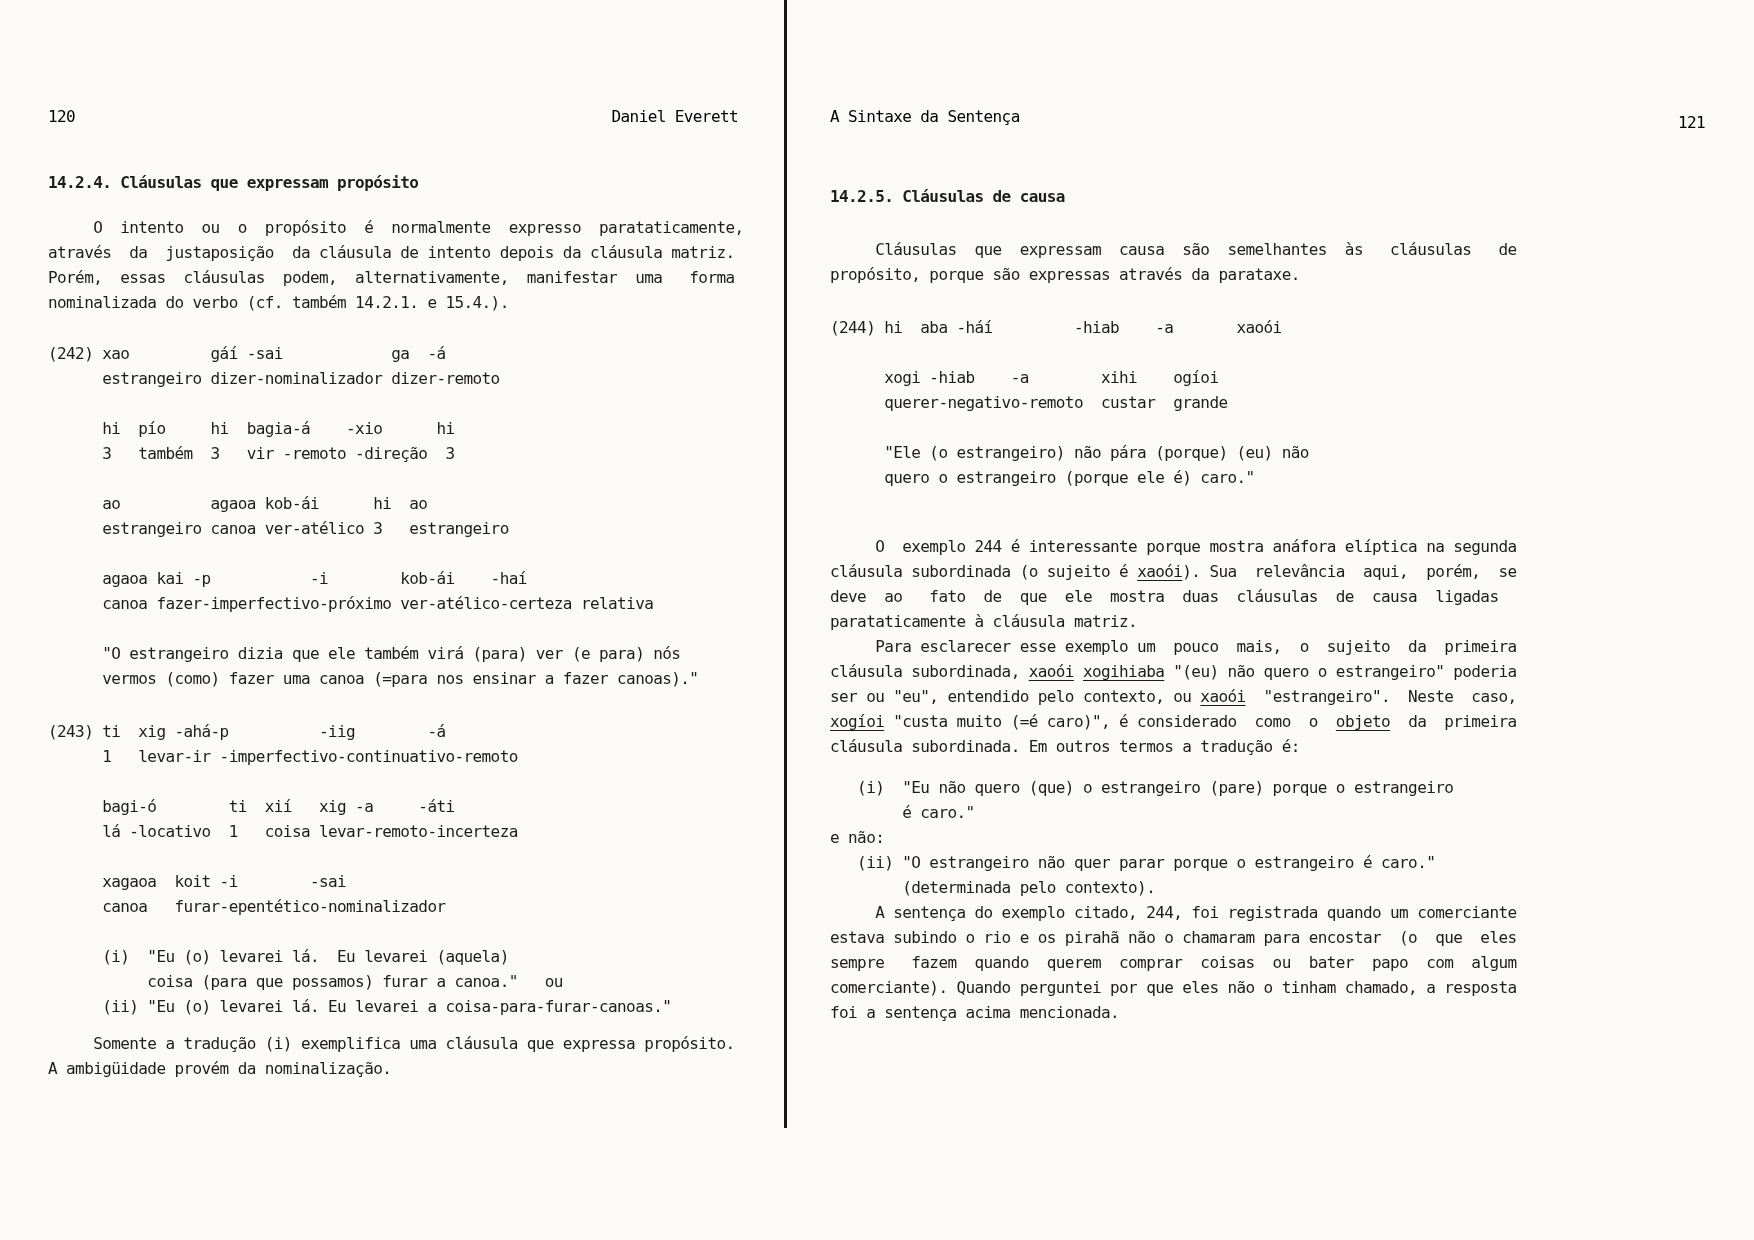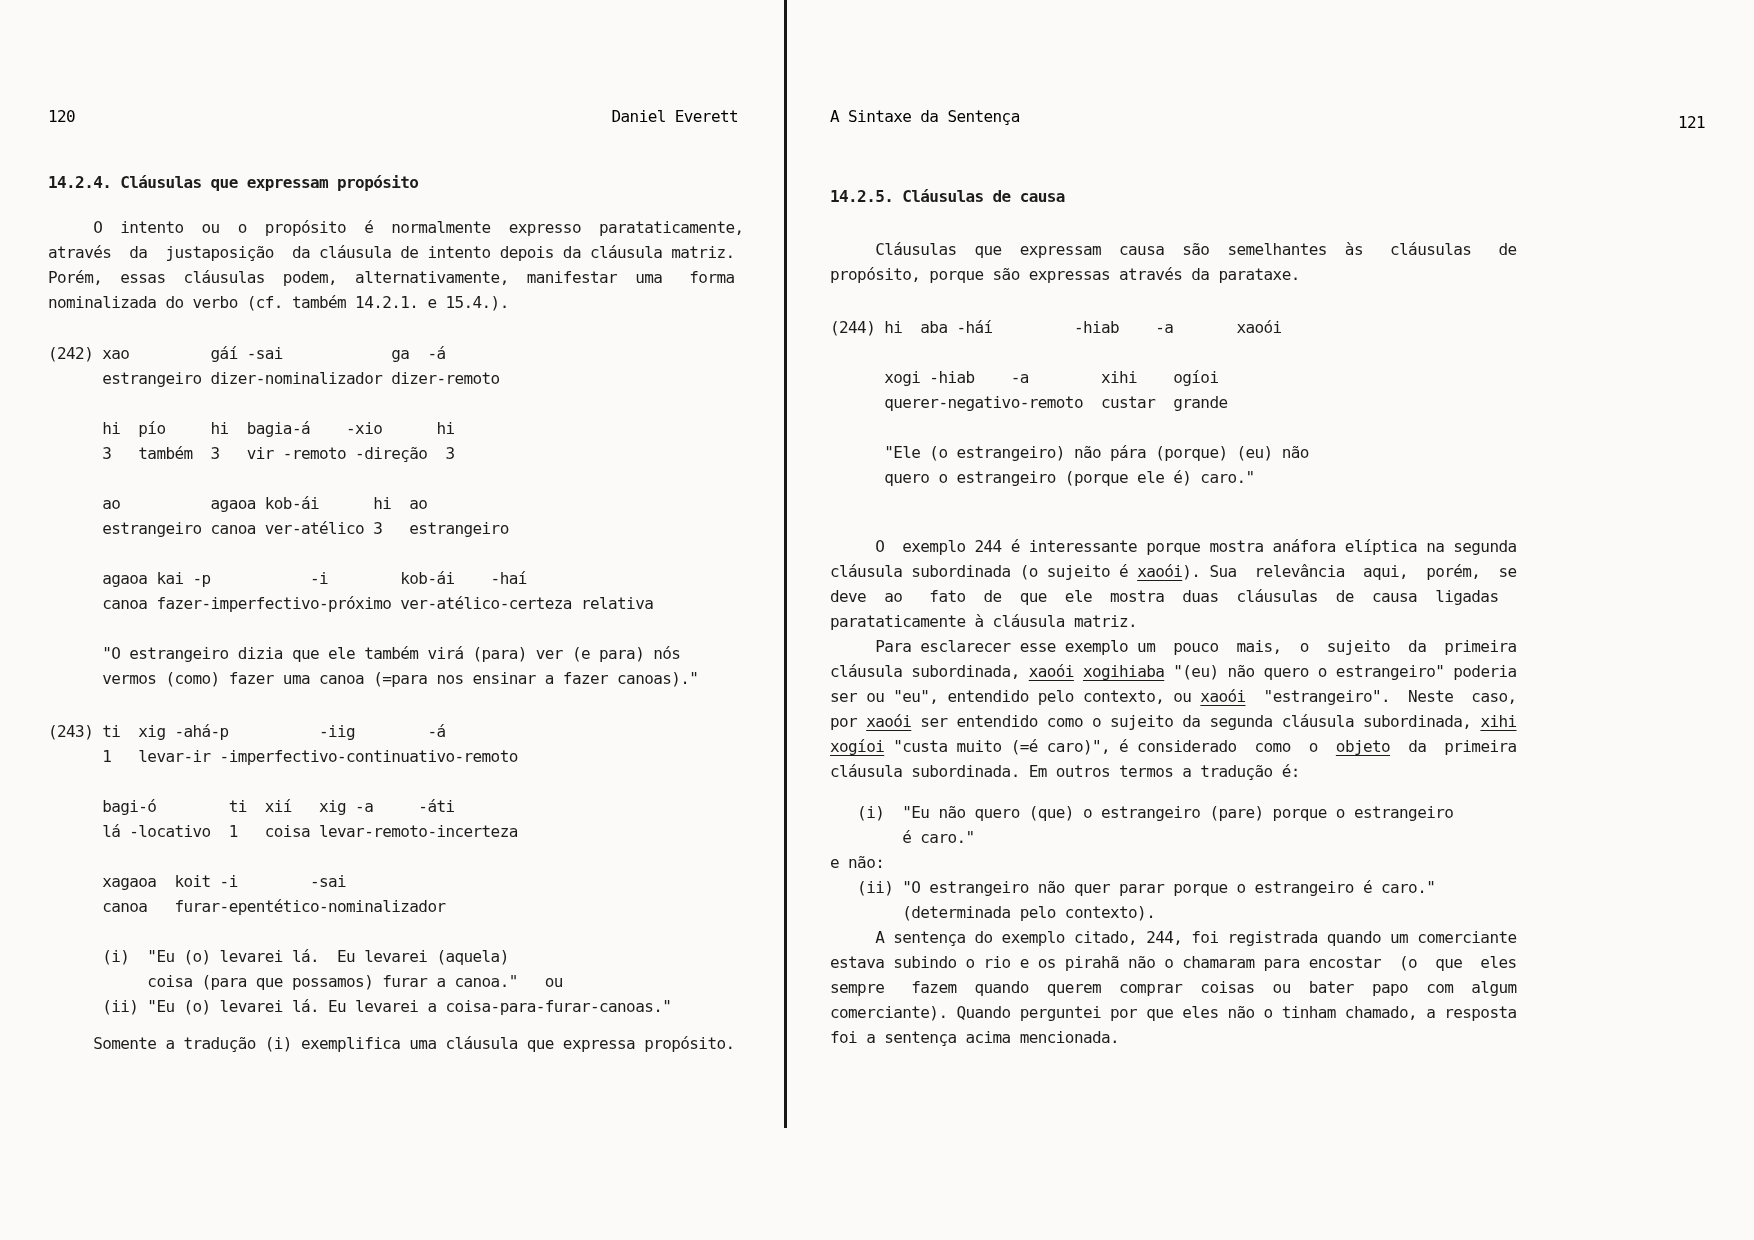--- a/index.html
+++ b/index.html
@@ -91,20 +91,21 @@
         <div class="line">&nbsp;</div>
         <div class="line">      xagaoa  koit -i        -sai</div>
         <div class="line">      canoa   furar-epentético-nominalizador</div>
         <div class="line">&nbsp;</div>
         <div class="line">      (i)  "Eu (o) levarei lá.  Eu levarei (aquela)</div>
         <div class="line">           coisa (para que possamos) furar a canoa."   ou</div>
         <div class="line">      (ii) "Eu (o) levarei lá. Eu levarei a coisa-para-furar-canoas."</div>
       </div>
       <div class="block kind-paragraph">
         <div class="line">     Somente a tradução (i) exemplifica uma cláusula que expressa propósito.</div>
+        <div class="line">A ambigüidade provém da nominalização.</div>
       </div>
     </div>
 </div>
 
 <div id="right-page" class="page">
   <div class="running-row">
     <span class="hdr-text">A Sintaxe da Sentença</span>
     <span class="hdr-text pagenum">121</span>
   </div>
   <div id="right-content" class="content">
@@ -127,21 +128,20 @@
       <div class="block kind-paragraph">
         <div class="line">     O  exemplo 244 é interessante porque mostra anáfora elíptica na segunda</div>
         <div class="line">cláusula subordinada (o sujeito é <u>xaoói</u>). Sua  relevância  aqui,  porém,  se</div>
         <div class="line">deve  ao   fato  de  que  ele  mostra  duas  cláusulas  de  causa  ligadas</div>
         <div class="line">parataticamente à cláusula matriz.</div>
       </div>
       <div class="block kind-paragraph">
         <div class="line">     Para esclarecer esse exemplo um  pouco  mais,  o  sujeito  da  primeira</div>
         <div class="line">cláusula subordinada, <u>xaoói</u> <u>xogihiaba</u> "(eu) não quero o estrangeiro" poderia</div>
         <div class="line">ser ou "eu", entendido pelo contexto, ou <u>xaoói</u>  "estrangeiro".  Neste  caso,</div>
-        <div class="line">por <u>xaoói</u> ser entendido como o sujeito da segunda cláusula subordinada, <u>xihi</u></div>
         <div class="line"><u>xogíoi</u> "custa muito (=é caro)", é considerado  como  o  <u>objeto</u>  da  primeira</div>
         <div class="line">cláusula subordinada. Em outros termos a tradução é:</div>
       </div>
       <div class="block kind-example">
         <div class="line">   (i)  "Eu não quero (que) o estrangeiro (pare) porque o estrangeiro</div>
         <div class="line">        é caro."</div>
         <div class="line">e não:</div>
         <div class="line">   (ii) "O estrangeiro não quer parar porque o estrangeiro é caro."</div>
         <div class="line">        (determinada pelo contexto).</div>
       </div>

